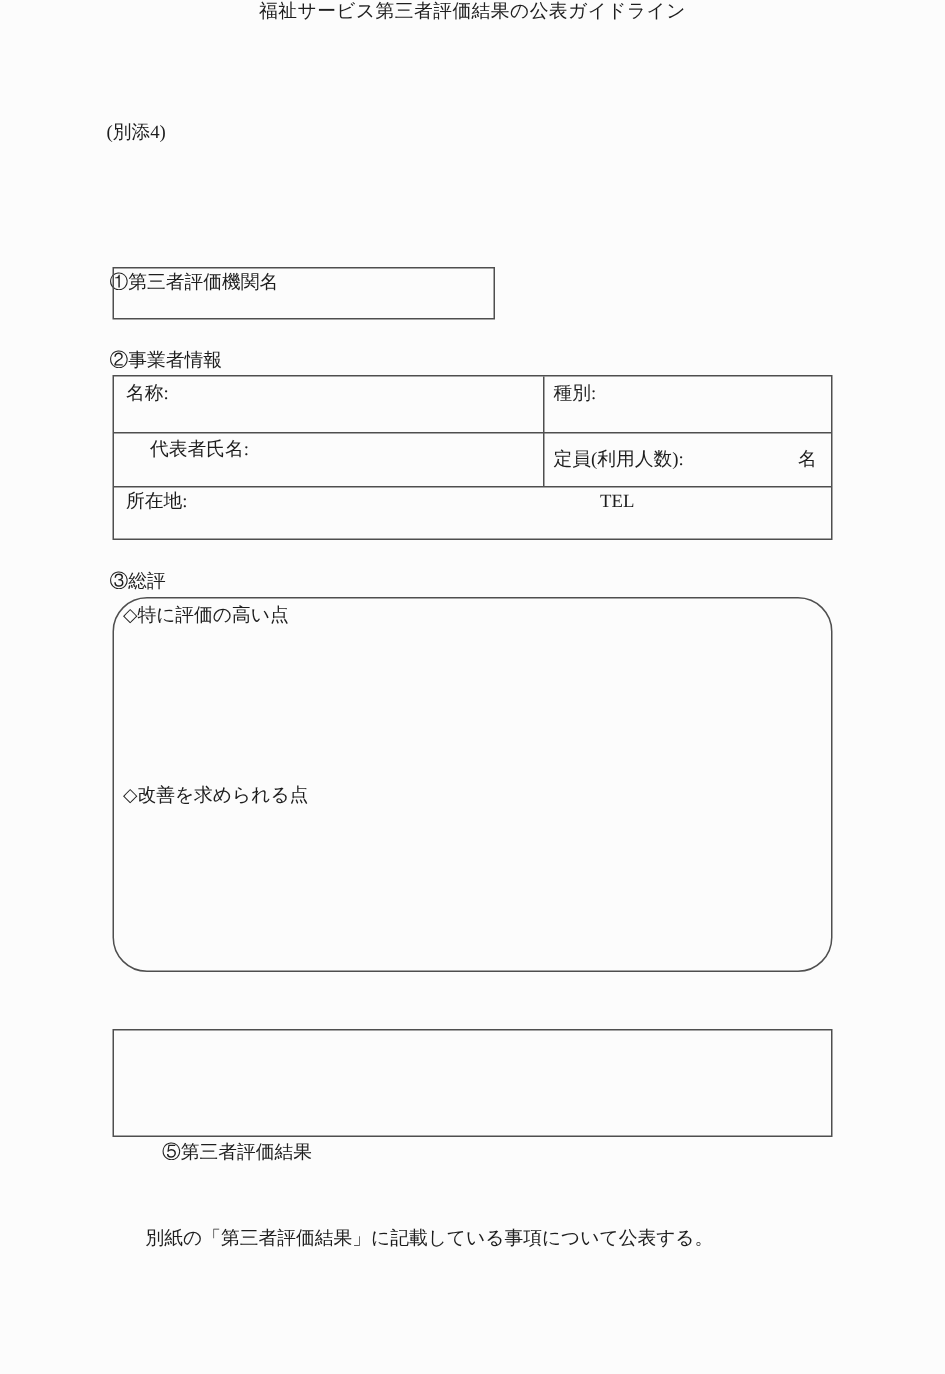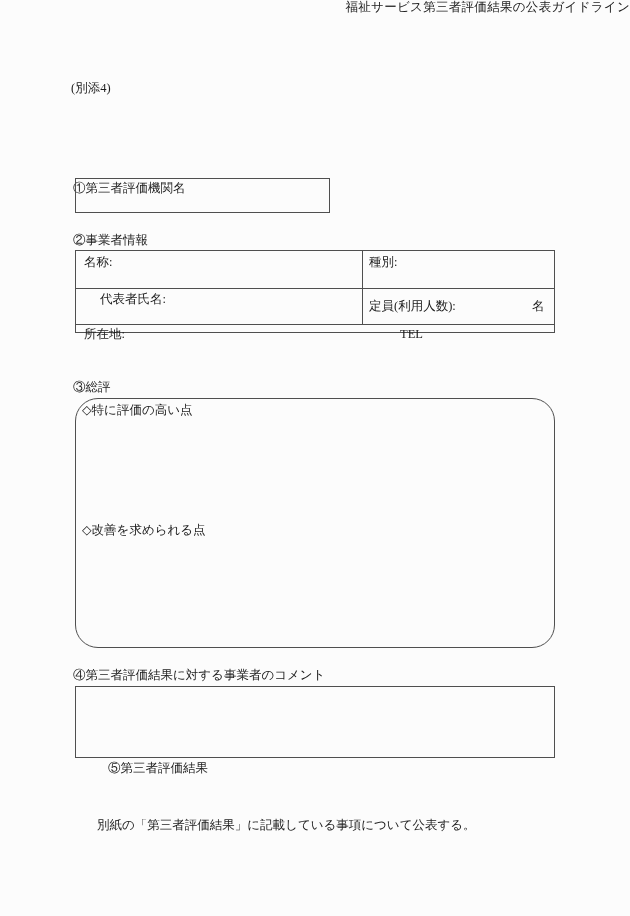--- a/index.html
+++ b/index.html
@@ -13,29 +13,29 @@
     font-family: "Liberation Serif", "DejaVu Serif", serif;
     color: #1d1d1d;
     font-size: 12.5px;
     line-height: 15px;
     overflow: hidden;
   }
   .abs { position: absolute; white-space: nowrap; }
   .title {
     position: absolute;
     left: 0; top: 121; width: 100%;
-    text-align: right;
+    text-align: center;
     letter-spacing: 0.3px;
   }
   .frame {
     position: absolute;
     border: 1px solid #4f4f4f;
     background: transparent;
   }
-  .tbl { position: absolute; left: 75px; top: 250px; width: 480px; height: 83px; border: 1px solid #4f4f4f; }
+  .tbl { position: absolute; left: 75px; top: 250px; width: 480px; height: 110px; border: 1px solid #4f4f4f; }
   .tbl .hline { position: absolute; left: 0; width: 100%; height: 1px; background: #4f4f4f; }
   .tbl .vline { position: absolute; top: 0; width: 1px; background: #4f4f4f; }
   .tbl .cell-text { position: absolute; white-space: nowrap; }
 </style>
 </head>
 <body>
 
 <div class="page">
 
   <div class="abs" style="left:71px; top:81px;">(別添4)</div>
@@ -63,19 +63,18 @@
     <div class="cell-text" style="left:8px; top:76px;">所在地:</div>
     <div class="cell-text" style="left:324px; top:76px;">TEL</div>
   </div>
 
   <div class="abs" style="left:73px; top:380px;">③総評</div>
   <div class="frame" style="left:75px; top:398px; width:480px; height:250px;border-radius:23px;">
     <div class="abs" style="left:6px; top:4px;">◇特に評価の高い点</div>
     <div class="abs" style="left:6px; top:124px;">◇改善を求められる点</div>
   </div>
 
-  <div class="abs" style="left:73px; top:668px;">④第三者評価結果に対する事業者のコメント</div>
   <div class="frame" style="left:75px; top:686px; width:480px; height:72px;"></div>
 
   <div class="abs" style="left:73px; top:761px;margin-left:35px;">⑤第三者評価結果</div>
   <div class="abs" style="left:97px; top:782px;margin-top:36px;">別紙の「第三者評価結果」に記載している事項について公表する。</div>
 
 </div>
 
 </body></html>

